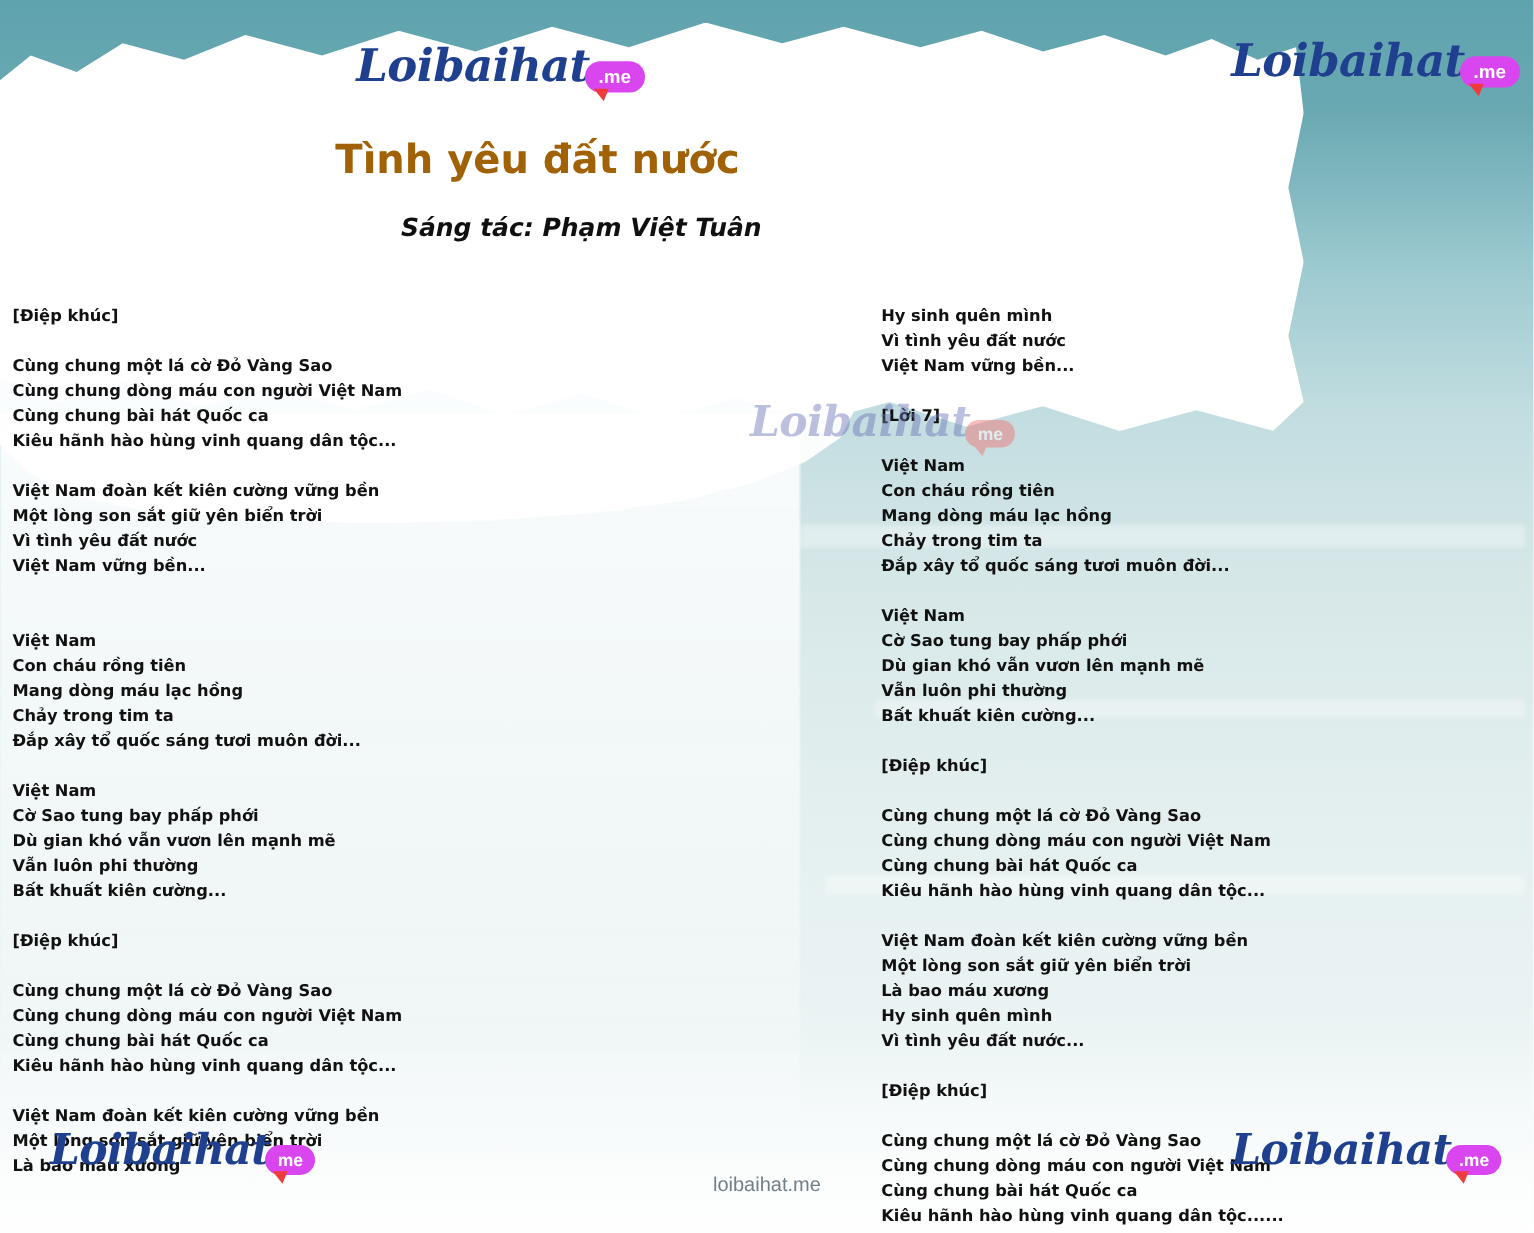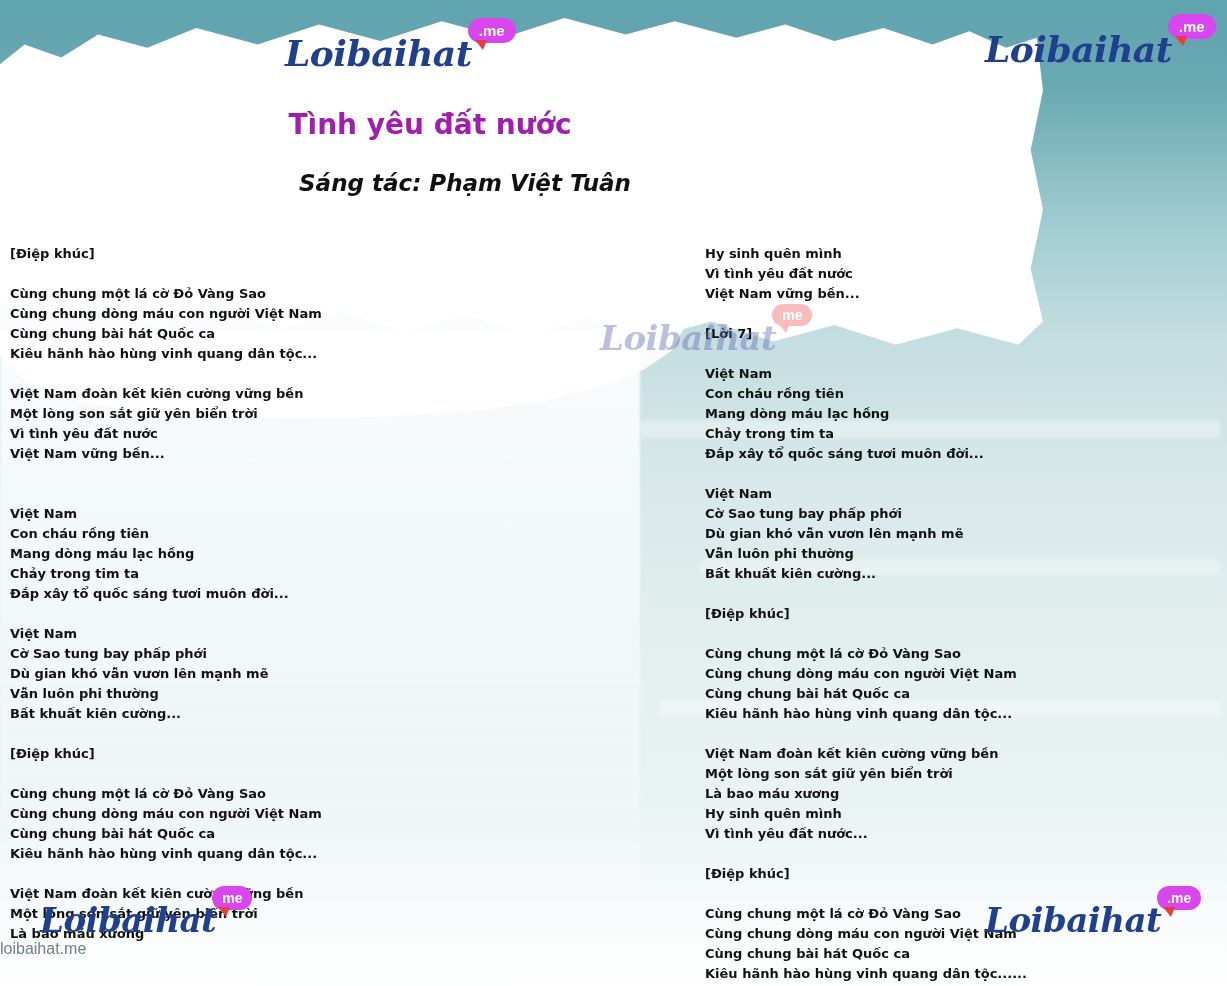--- a/index.html
+++ b/index.html
@@ -89,21 +89,21 @@
   .bg-streak {
     position: absolute;
     background: rgba(255,255,255,0.35);
     filter: blur(2px);
   }
 
   
   .wm {
     position: absolute;
     display: flex;
-    align-items: flex-start;
+    align-items: flex-end;
     white-space: nowrap;
     user-select: none;
   }
   .wm .wm-text {
     font-family: "DejaVu Serif", serif;
     font-style: italic;
     font-weight: 700;
     color: #1f3f8f;
     letter-spacing: -0.5px;
   }
@@ -155,51 +155,52 @@
   #wm-bottom-right { left: 985px; top: 900px; }
   #wm-bottom-right .wm-text { font-size: 34px; }
   #wm-bottom-right .wm-bubble { font-size: 14px; padding: 4px 10px; margin-left: -4px; margin-top: -14px; }
 
   
   #wm-bottom-center {
     position: absolute;
     left: 0;
     top: 940px;
     width: 1227px;
+    text-align: center;
     font-family: "Liberation Sans", sans-serif;
     font-size: 16px;
     color: #6f7f86;
   }
 
   
   #content {
     position: absolute;
     inset: 0;
   }
   #song-title {
     position: absolute;
     left: 0;
     top: 108px;
     width: 860px;
     text-align: center;
     font-family: "DejaVu Sans", sans-serif;
     font-weight: bold;
-    font-size: 28px;
-    color: #a21caf;
+    font-size: 32px;
+    color: #a16207;
   }
   #song-composer {
     position: absolute;
     left: 0;
     top: 170px;
     width: 930px;
     text-align: center;
     font-family: "DejaVu Sans", sans-serif;
     font-weight: bold;
     font-style: italic;
-    font-size: 23px;
+    font-size: 20px;
     color: #101010;
   }
 
   .lyrics-col {
     position: absolute;
     top: 244px;
     font-family: "DejaVu Sans", sans-serif;
     font-weight: bold;
     font-size: 13px;
     line-height: 20px;

